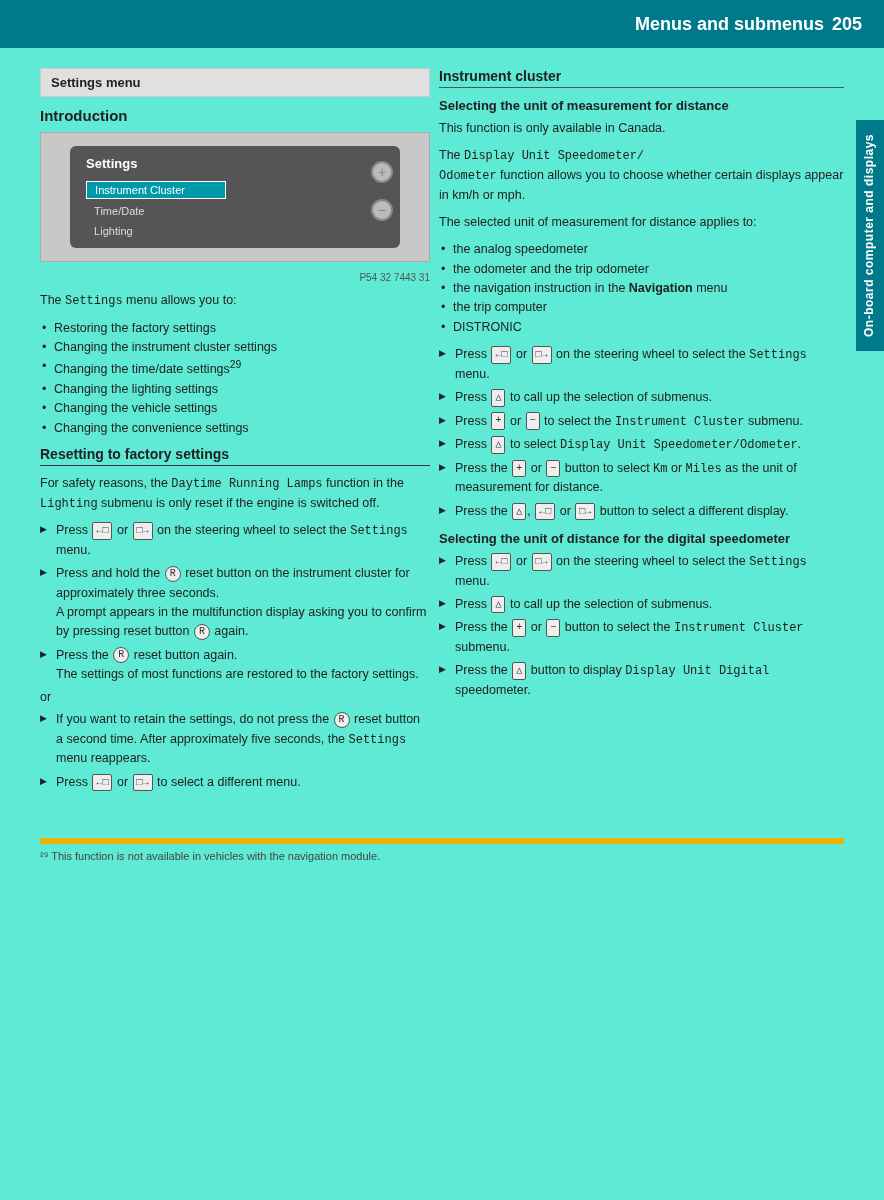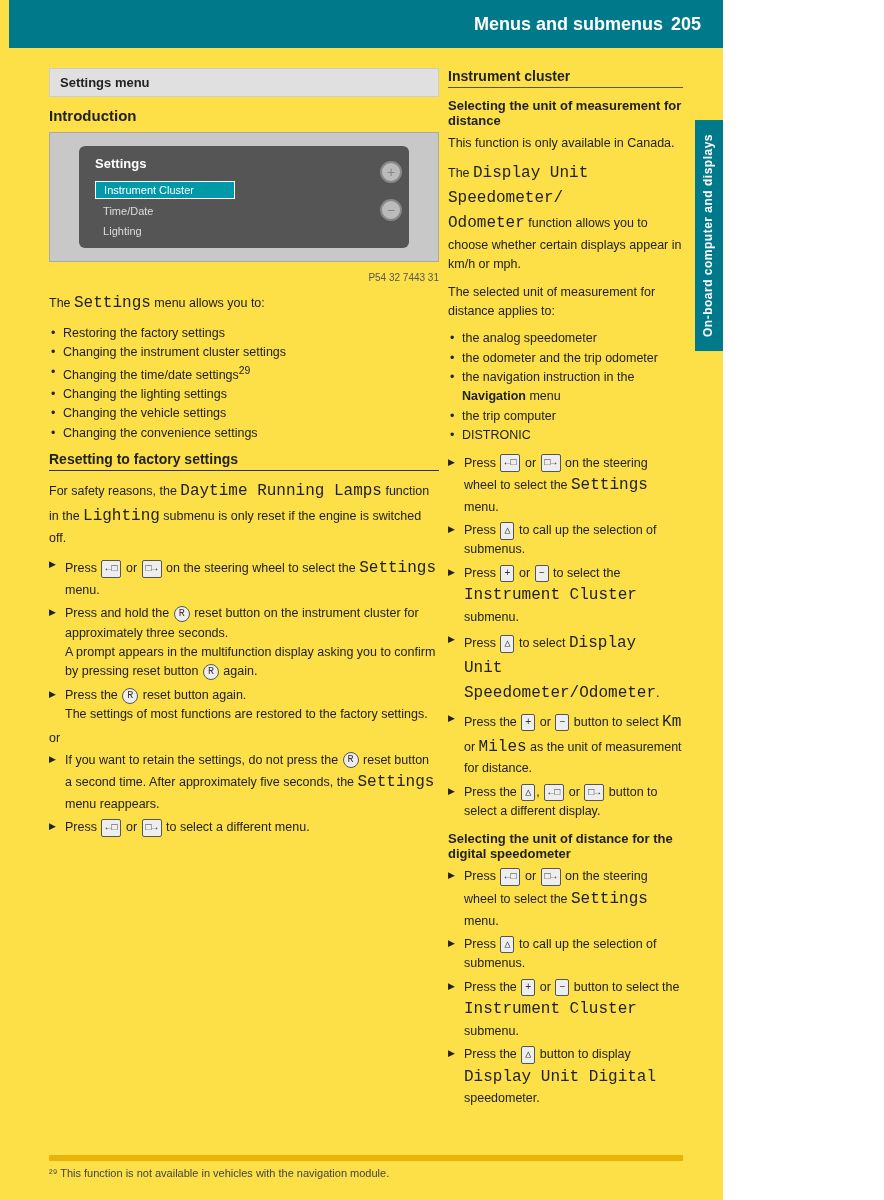--- a/index.html
+++ b/index.html
@@ -5,25 +5,24 @@
     * { margin: 0; padding: 0; box-sizing: border-box; }
     body {
       font-family: Arial, Helvetica, sans-serif;
       font-size: 13px;
       background: #fff;
       width: 884px;
       min-height: 1200px;
       color: #222;
     }
     .page-wrapper {
-      width: 723px;
+      width: 884px;
       min-height: 1200px;
       position: relative;
-      background: #fde047;
-      padding-left: 9px;
+      background: #5eead4;
     }
     
     .header-bar {
       background: #007a8a;
       height: 48px;
       display: flex;
       align-items: center;
       justify-content: flex-end;
       padding-right: 60px;
     }
@@ -169,21 +168,21 @@
       margin-bottom: 8px;
     }
     
     .body-text {
       font-size: 12.5px;
       line-height: 1.55;
       margin-bottom: 8px;
     }
     .mono {
       font-family: 'Courier New', Courier, monospace;
-      font-size: 16px;
+      font-size: 12px;
     }
     
     .bullet-list {
       list-style: none;
       margin: 6px 0 8px 0;
       padding: 0;
     }
     .bullet-list li {
       padding-left: 14px;
       position: relative;

